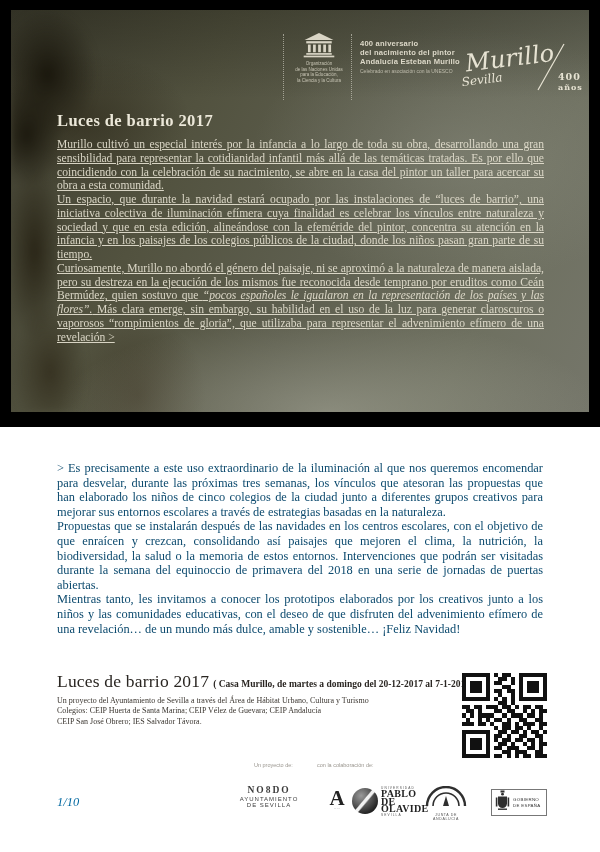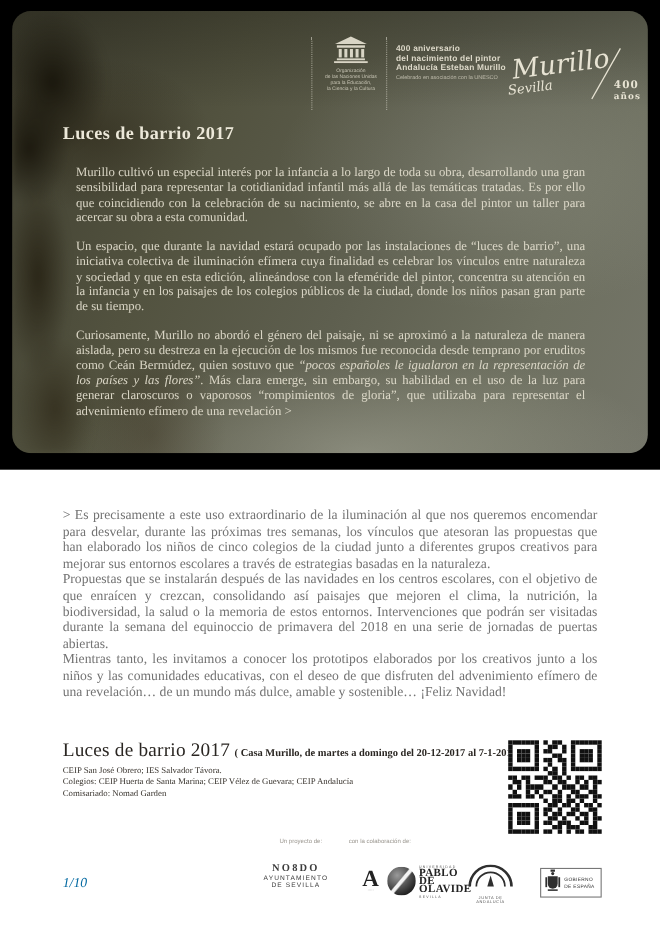--- a/index.html
+++ b/index.html
@@ -13,21 +13,20 @@
   .painting{
     position:absolute;left:11px;top:10px;right:11px;bottom:15px;
     background:
       linear-gradient(180deg, rgba(20,20,12,0.30), rgba(20,20,12,0) 22%),
       radial-gradient(ellipse 150px 100px at 13% 28%, rgba(45,40,24,0.55), rgba(45,40,24,0) 70%),
       radial-gradient(ellipse 280px 170px at 78% 36%, rgba(150,152,140,0.38), rgba(150,152,140,0) 75%),
       radial-gradient(ellipse 340px 120px at 55% 100%, rgba(168,169,155,0.55), rgba(168,169,155,0) 80%),
       radial-gradient(ellipse 90px 110px at 22% 96%, rgba(52,44,26,0.55), rgba(52,44,26,0) 75%),
       linear-gradient(115deg,#3f3e30 0%,#52523f 30%,#5e5f4f 55%,#6e7060 80%,#75766a 100%);
     overflow:hidden;
-    border-radius:17px;
   }
   .tree{
     position:absolute;left:0;top:0;width:130px;height:100%;pointer-events:none;
     background:
       radial-gradient(ellipse 72px 95px at 28% 16%, rgba(24,21,11,0.95), rgba(24,21,11,0) 70%),
       radial-gradient(ellipse 52px 75px at 12% 31%, rgba(24,21,11,0.9), rgba(24,21,11,0) 70%),
       radial-gradient(ellipse 42px 130px at 18% 60%, rgba(34,29,15,0.8), rgba(34,29,15,0) 70%),
       radial-gradient(ellipse 50px 90px at 30% 90%, rgba(44,38,22,0.7), rgba(44,38,22,0) 75%);
     filter:blur(3px);
   }
@@ -39,25 +38,25 @@
   .unesco svg{display:block;margin:0 auto;}
   .unesco-cap{margin-top:3px;font-size:4.5px;line-height:5.6px;color:rgba(220,216,200,0.85);}
   .anniv{position:absolute;left:349px;top:29px;}
   .anniv .b{font-size:7.6px;font-weight:bold;line-height:9px;letter-spacing:.2px;color:#ddd9c9;}
   .anniv .s{margin-top:2px;font-size:5px;line-height:6px;color:rgba(220,216,200,0.75);}
   .sig{position:absolute;left:441px;top:24px;}
   
   .poster-title{position:absolute;left:46px;top:101px;font-size:16.5px;font-weight:bold;letter-spacing:.4px;color:#ece8d9;}
   .dark-text{position:absolute;left:46px;top:128px;width:487px;font-size:11.6px;line-height:13.75px;
     text-align:justify;color:rgba(228,223,207,0.92);}
-  .dark-text p{margin:12px;}
+  .dark-text p{margin:0;text-decoration:underline;}
   .q{font-style:italic;}
   
   .main-text{position:absolute;left:57px;top:461px;width:486px;font-size:12.4px;line-height:14.6px;
-    text-align:justify;color:#737373;}
+    text-align:justify;color:#0c4a6e;}
   .main-text p{margin:0;}
   .event{position:absolute;left:57px;top:671px;width:400px;color:#2a2622;}
   .event-head{white-space:nowrap;}
   .event-title{font-size:17.5px;letter-spacing:.2px;}
   .event-sub{font-size:9.5px;font-weight:bold;margin-left:4px;}
   .credits{margin-top:4px;font-size:8px;line-height:10.4px;color:#3a352f;}
   .qr{position:absolute;left:462px;top:673px;width:85px;height:85px;display:grid;
     grid-template-columns:repeat(21,1fr);grid-template-rows:repeat(21,1fr);background:#fff;}
   .qr div.on{background:#111;}
   
@@ -151,23 +150,23 @@
   <p>&gt; Es precisamente a este uso extraordinario de la iluminación al que nos queremos encomendar para desvelar, durante las próximas tres semanas, los vínculos que atesoran las propuestas que han elaborado los niños de cinco colegios de la ciudad junto a diferentes grupos creativos para mejorar sus entornos escolares a través de estrategias basadas en la naturaleza.</p>
   <p>Propuestas que se instalarán después de las navidades en los centros escolares, con el objetivo de que enraícen y crezcan, consolidando así paisajes que mejoren el clima, la nutrición, la biodiversidad, la salud o la memoria de estos entornos. Intervenciones que podrán ser visitadas durante la semana del equinoccio de primavera del 2018 en una serie de jornadas de puertas abiertas.</p>
   <p>Mientras tanto, les invitamos a conocer los prototipos elaborados por los creativos junto a los niños y las comunidades educativas, con el deseo de que disfruten del advenimiento efímero de una revelación… de un mundo más dulce, amable y sostenible… ¡Feliz Navidad!</p>
 </div>
 
 <div class="event">
   <div class="event-head">
     <span class="event-title">Luces de barrio 2017</span><span class="event-sub">( Casa Murillo, de martes a domingo del 20-12-2017 al 7-1-2018 )</span>
   </div>
   <div class="credits">
+    <div>Un proyecto del Ayuntamiento de Sevilla a través del Área de Hábitat Urbano, Cultura y Turismo</div>
+    <div>Colegios: CEIP Huerta de Santa Marina; CEIP Vélez de Guevara; CEIP Andalucía</div>
     <div>CEIP San José Obrero; IES Salvador Távora.</div>
-    <div>Colegios: CEIP Huerta de Santa Marina; CEIP Vélez de Guevara; CEIP Andalucía</div>
-    <div>Comisariado: Nomad Garden</div>
   </div>
 </div>
 
 <div class="qr">
     <div class="on"></div>
     <div class="on"></div>
     <div class="on"></div>
     <div class="on"></div>
     <div class="on"></div>
     <div class="on"></div>

